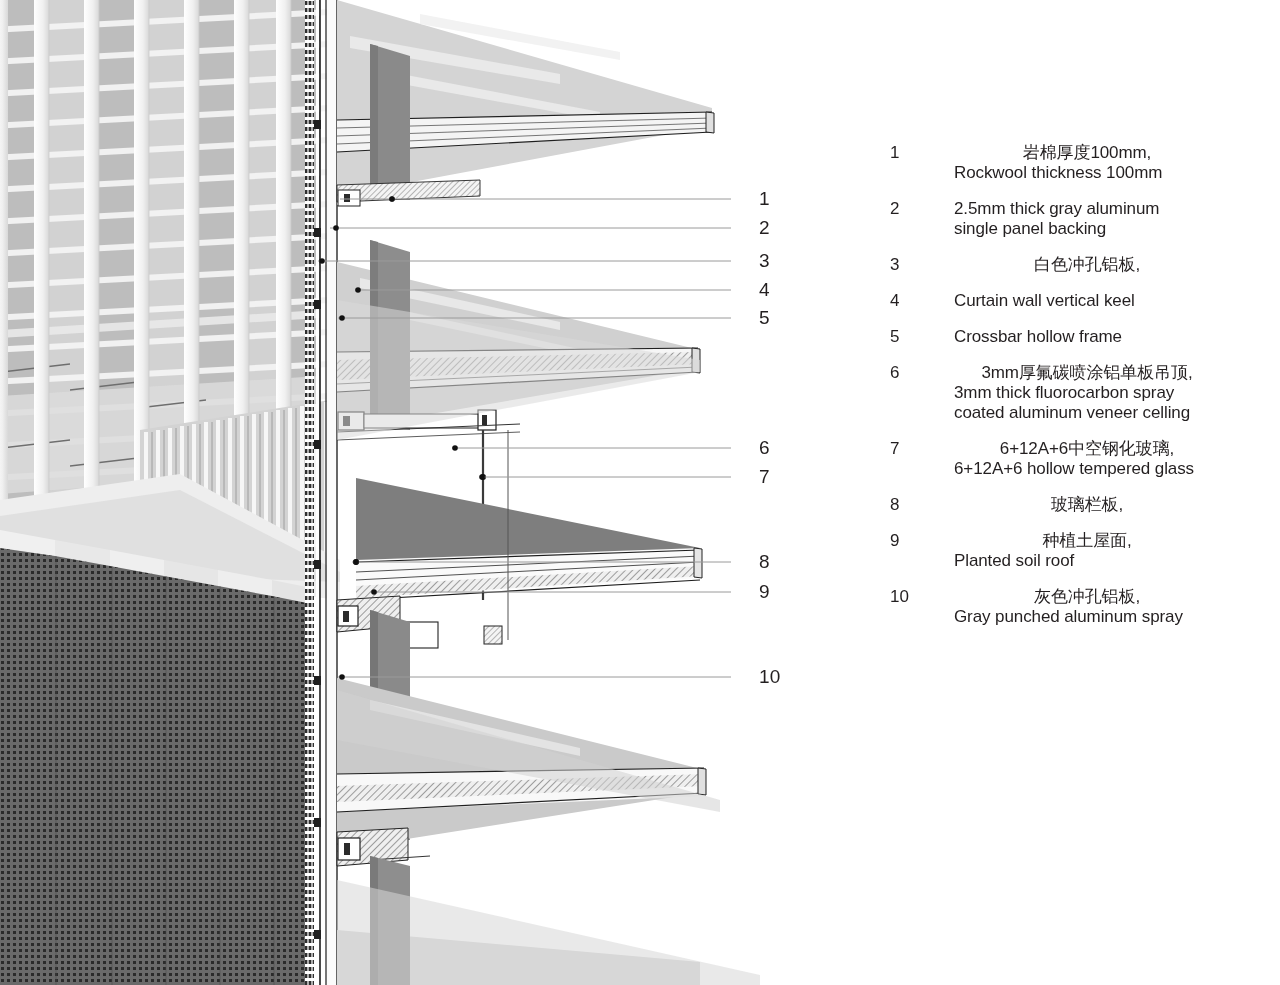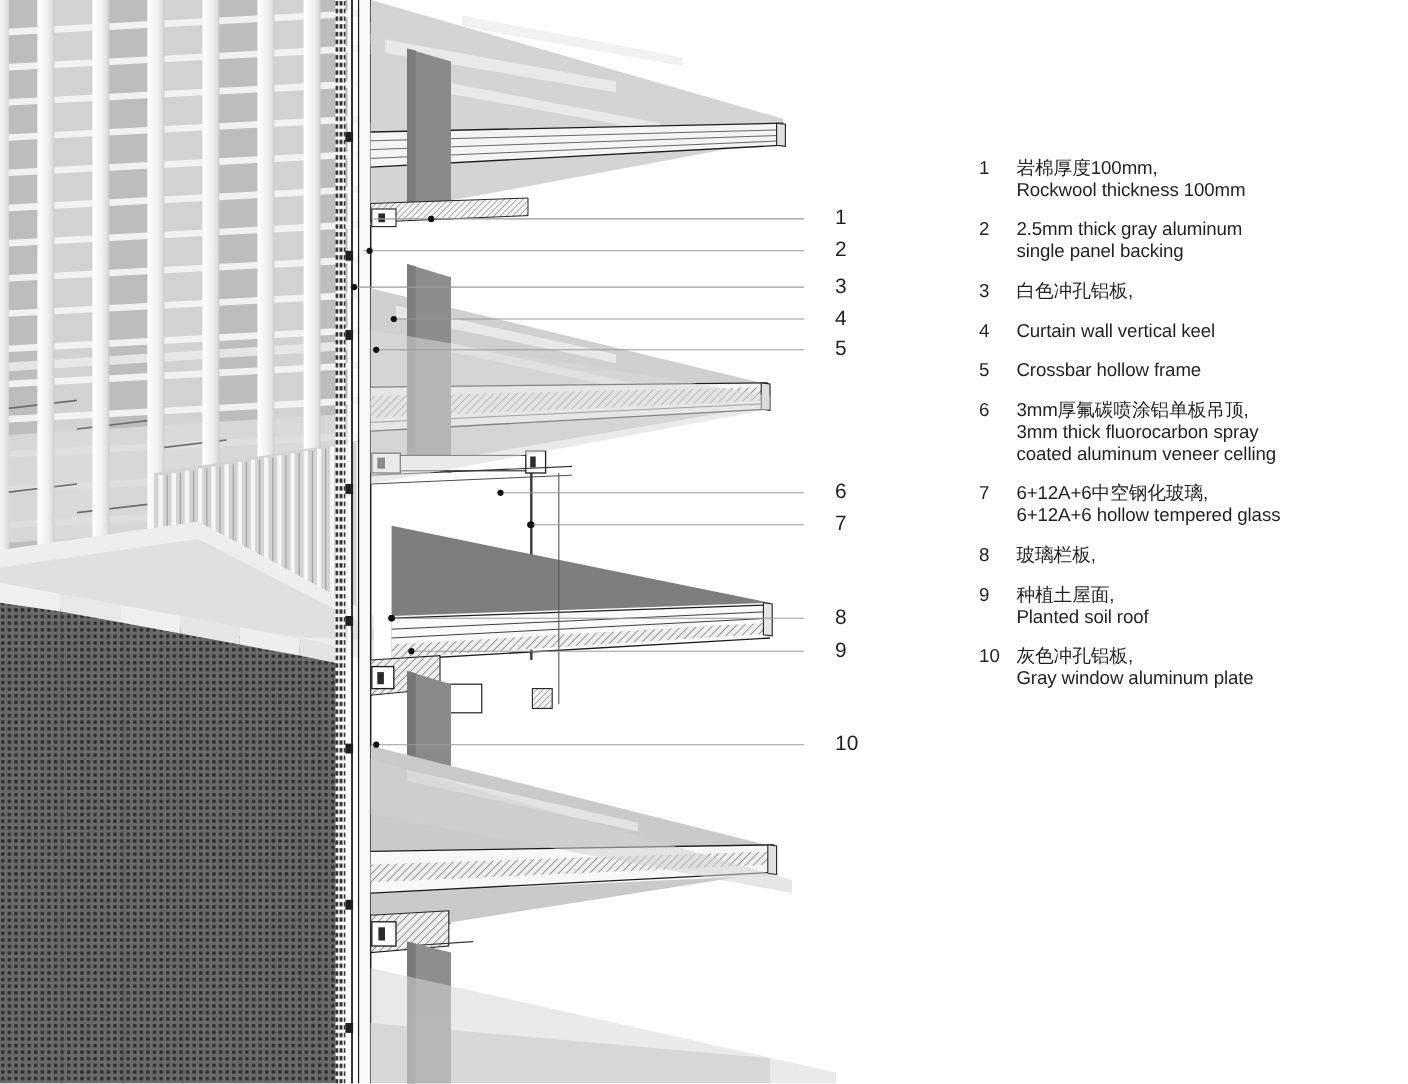--- a/index.html
+++ b/index.html
@@ -46,22 +46,22 @@
     color:#231f20;
   }
   .leg-txt{
     flex:1 1 auto;
     font-size:17px;
     line-height:20px;
     color:#231f20;
     white-space:pre-line;
     letter-spacing:-.1px;
   }
-  .leg-txt .cn{display:block;}
-  .leg-txt .en{display:block;}
+  .leg-txt .cn{display:block;text-align:center;}
+  .leg-txt .en{display:block;margin-left:30px;}
 </style>
 </head>
 <body>
 
 <div id="stage">
 
   <div id="drawing">
     <svg width="790" height="985" viewBox="0 0 790 985" xmlns="http://www.w3.org/2000/svg">
       <defs>
 
@@ -477,17 +477,17 @@
       <div class="leg-item">
         <div class="leg-num">8</div>
         <div class="leg-txt"><span class="cn">玻璃栏板,</span></div>
       </div>
       <div class="leg-item">
         <div class="leg-num">9</div>
         <div class="leg-txt"><span class="cn">种植土屋面,</span><span class="en">Planted soil roof</span></div>
       </div>
       <div class="leg-item">
         <div class="leg-num">10</div>
-        <div class="leg-txt"><span class="cn">灰色冲孔铝板,</span><span class="en">Gray window aluminum plate</span></div>
+        <div class="leg-txt"><span class="cn">灰色冲孔铝板,</span><span class="en">Gray punched aluminum spray</span></div>
       </div>
     </div>
 
 </div>
 
 </body></html>

